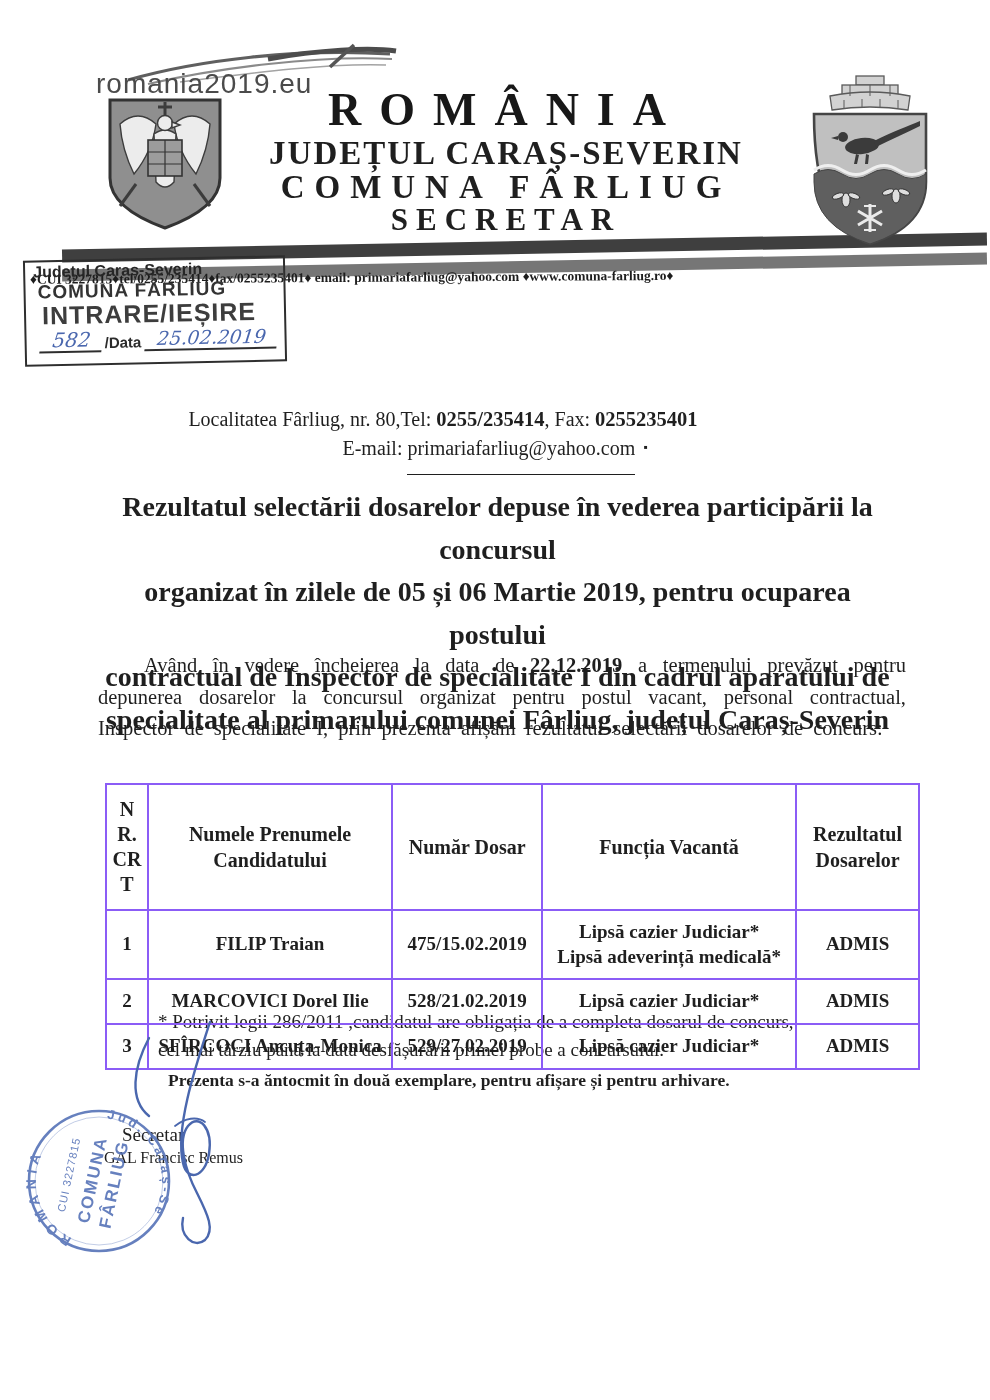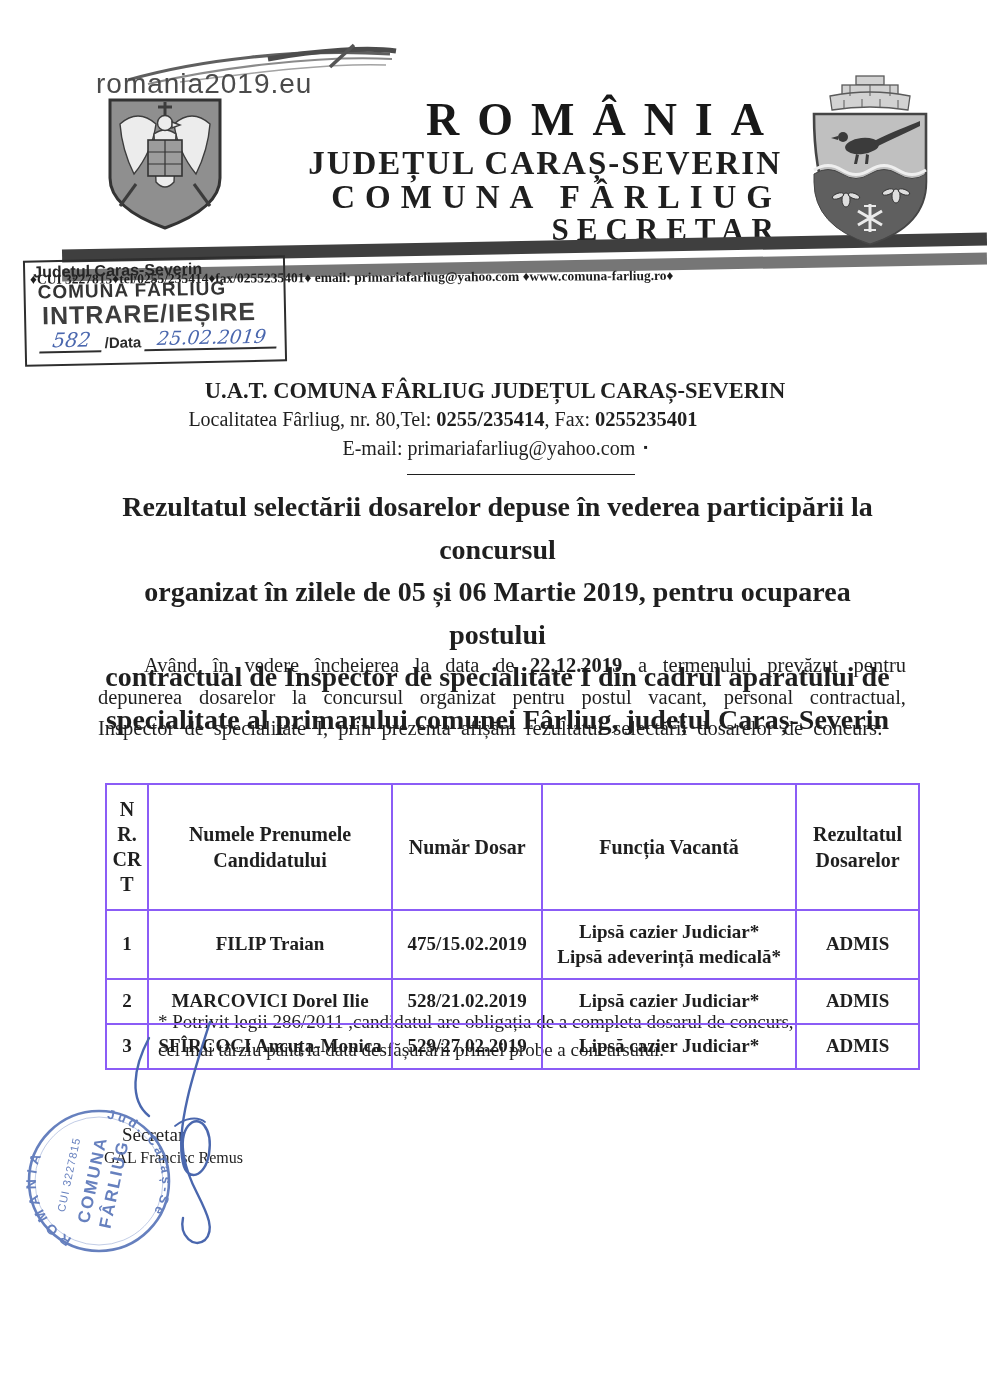--- a/index.html
+++ b/index.html
@@ -6,21 +6,21 @@
   .page{
     position:relative;width:990px;height:1400px;margin:0 auto;
     background:#ffffff;overflow:hidden;
     font-family:"Liberation Serif",serif;color:#1f1f1f;
   }
   .abs{position:absolute;}
   
   .logo-text{left:96px;top:68px;font-family:"Liberation Sans",sans-serif;
     font-size:28px;color:#4b4b4b;letter-spacing:1px;}
   
-  .header-block{left:230px;top:96px;width:552px;text-align:right;line-height:1.04;}
+  .header-block{left:230px;top:86px;width:552px;text-align:center;line-height:1.04;}
   .h-country{font-size:46px;font-weight:600;letter-spacing:18px;color:#181818;}
   .h-county{font-size:33px;font-weight:bold;letter-spacing:2px;margin-top:2px;}
   .h-commune{font-size:33px;font-weight:bold;letter-spacing:10px;}
   .h-office{font-size:31px;font-weight:bold;letter-spacing:8px;}
   
   .bar1{left:62px;top:241px;width:925px;height:13px;background:#3f3f3f;transform:rotate(-1.05deg);}
   .bar2{left:62px;top:261px;width:925px;height:12px;background:#767676;transform:rotate(-1.05deg);}
   .arms-left{left:104px;top:94px;z-index:2;}
   .arms-right{left:800px;top:74px;z-index:2;}
   
@@ -146,21 +146,20 @@
     <div class="stamp-l1">Județul Caraș-Severin</div>
     <div class="stamp-l2">COMUNA FÂRLIUG</div>
     <div class="stamp-l3">INTRARE/IEȘIRE</div>
     <div class="stamp-nr-row">
       <span class="hand stamp-num">582</span>
       <span class="stamp-datalbl">/Data</span>
       <span class="hand stamp-date">25.02.2019</span>
     </div>
   </div>
 
-  <div class="abs uat-title">U.A.T. COMUNA FÂRLIUG JUDEȚUL CARAȘ-SEVERIN</div>
   <div class="abs addr-line"><span>Localitatea Fârliug, nr. 80,Tel: </span><b>0255/235414</b><span>, Fax: </span><b>0255235401</b></div>
   <div class="abs email-line"><span>E-mail: </span><span class="email-val">primariafarliug@yahoo.com</span><span class="email-suffix">▪</span></div>
 
   <div class="abs subject">Rezultatul selectării dosarelor depuse în vederea participării  la concursul<br>organizat în zilele de 05 și 06 Martie 2019, pentru ocuparea postului<br>contractual de Inspector de specialitate I din cadrul aparatului de<br>specialitate al primarului comunei Fârliug, județul Caraș-Severin</div>
 
   <div class="abs body-par"><span>Având în vedere încheierea la data de </span><b>22.12.2019</b><span> a termenului prevăzut pentru depunerea dosarelor la concursul organizat pentru postul vacant, personal contractual, Inspector de specialitate I, prin prezenta afișăm rezultatul selectării dosarelor de concurs:</span></div>
 
   <table class="abs results-table">
     <colgroup>
         <col style="width:42px">
@@ -198,20 +197,21 @@
           <td>SFÎRCOCI Ancuța-Monica</td>
           <td>529/27.02.2019</td>
           <td>Lipsă cazier Judiciar*</td>
           <td>ADMIS</td>
         </tr>
       </tbody>
   </table>
 
   <div class="abs footnote">* Potrivit legii 286/2011 ,candidatul are obligația de a completa dosarul de concurs,<br>cel mai târziu până la data desfășurării primei probe a concursului.</div>
 
+  <div class="abs closing">Prezenta s-a ăntocmit în două exemplare, pentru afișare și pentru arhivare.</div>
 
   <div class="abs sig-role">Secretar</div>
   <div class="abs sig-name">GAL Francisc Remus</div>
 
   <svg class="abs round-stamp" width="170" height="170" viewBox="0 0 170 170">
     <defs>
         <path id="ringPath" d="M85,22 a63,63 0 1,1 -0.05,0" fill="none"></path>
       </defs>
     <circle cx="85" cy="85" r="70" fill="none" stroke="#5673b8" stroke-width="2.6"></circle>
     <circle cx="85" cy="85" r="64" fill="none" stroke="#5673b8" stroke-width="0.8" opacity="0.5"></circle>

